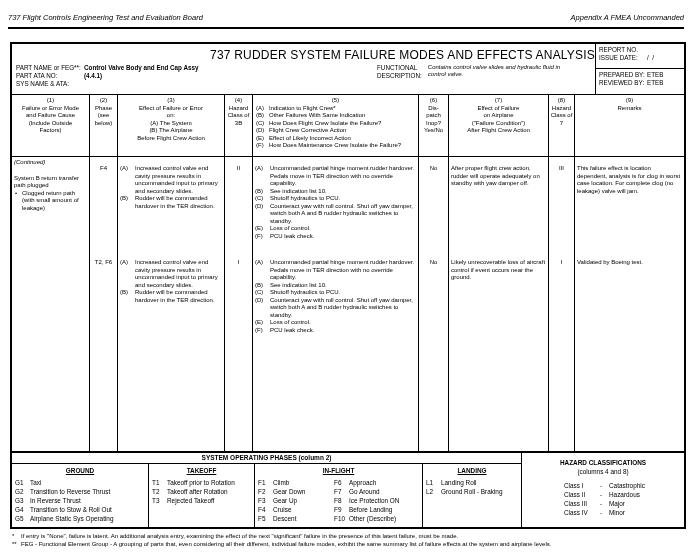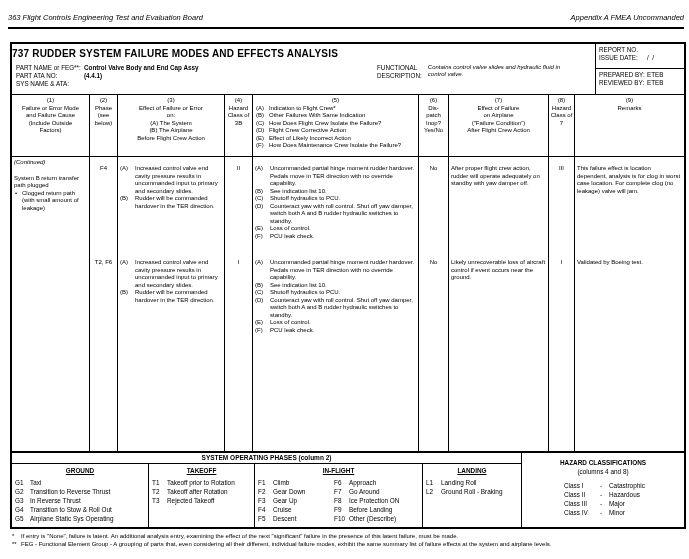--- a/index.html
+++ b/index.html
@@ -11,21 +11,21 @@
   .page-header { position:absolute; left:8px; right:5px; top:13px; display:flex; justify-content:space-between;
                  font-style:italic; font-size:7.5px; border-bottom:2px solid #000; padding-bottom:5px; }
 
   
   .doc { position:absolute; left:10px; top:42px; width:676px; height:487px; border:2px solid #000;
          display:flex; flex-direction:column; background:#fff; }
 
   
   .title-row { display:flex; height:51px; border-bottom:1px solid #000; }
   .title-left { flex:1; position:relative; }
-  .doc-title { text-align:left; font-weight:bold; font-size:10px; padding-top:4px; letter-spacing:.2px; }
+  .doc-title { text-align:right; font-weight:normal; font-size:12px; padding-top:4px; letter-spacing:.2px; }
   .part-block { position:absolute; left:4px; top:20px; font-size:6.3px; line-height:8px; }
   .part-line { display:flex; }
   .part-label { width:68px; }
   .part-value { font-weight:bold; }
   .func-block { position:absolute; left:365px; top:20px; font-size:6.3px; line-height:8px; display:flex; }
   .func-value { font-style:italic; font-size:6px; width:152px; margin-left:6px; line-height:7px; }
   .report-box { width:89px; border-left:1px solid #000; font-size:6.3px; line-height:8px; }
   .report-top { padding:2px 3px; border-bottom:1px solid #000; height:25px; }
   .report-bottom { padding:2px 3px; }
   .rb-line { display:flex; }
@@ -84,21 +84,21 @@
   .fn { display:flex; }
   .fn-marker { flex:none; width:11px; padding-left:2px; }
   .fn-text { flex:1; }
 </style>
 </head>
 <body>
 
 <div class="page">
 
   <div class="page-header">
-    <span>363 Flight Controls Engineering Test and Evaluation Board</span>
+    <span>737 Flight Controls Engineering Test and Evaluation Board</span>
     <span>Appendix A   FMEA Uncommanded</span>
   </div>
 
   <div class="doc">
 
     <div class="title-row">
       <div class="title-left">
         <div class="doc-title">737 RUDDER SYSTEM FAILURE MODES AND EFFECTS ANALYSIS</div>
         <div class="part-block">
           <div class="part-line">

